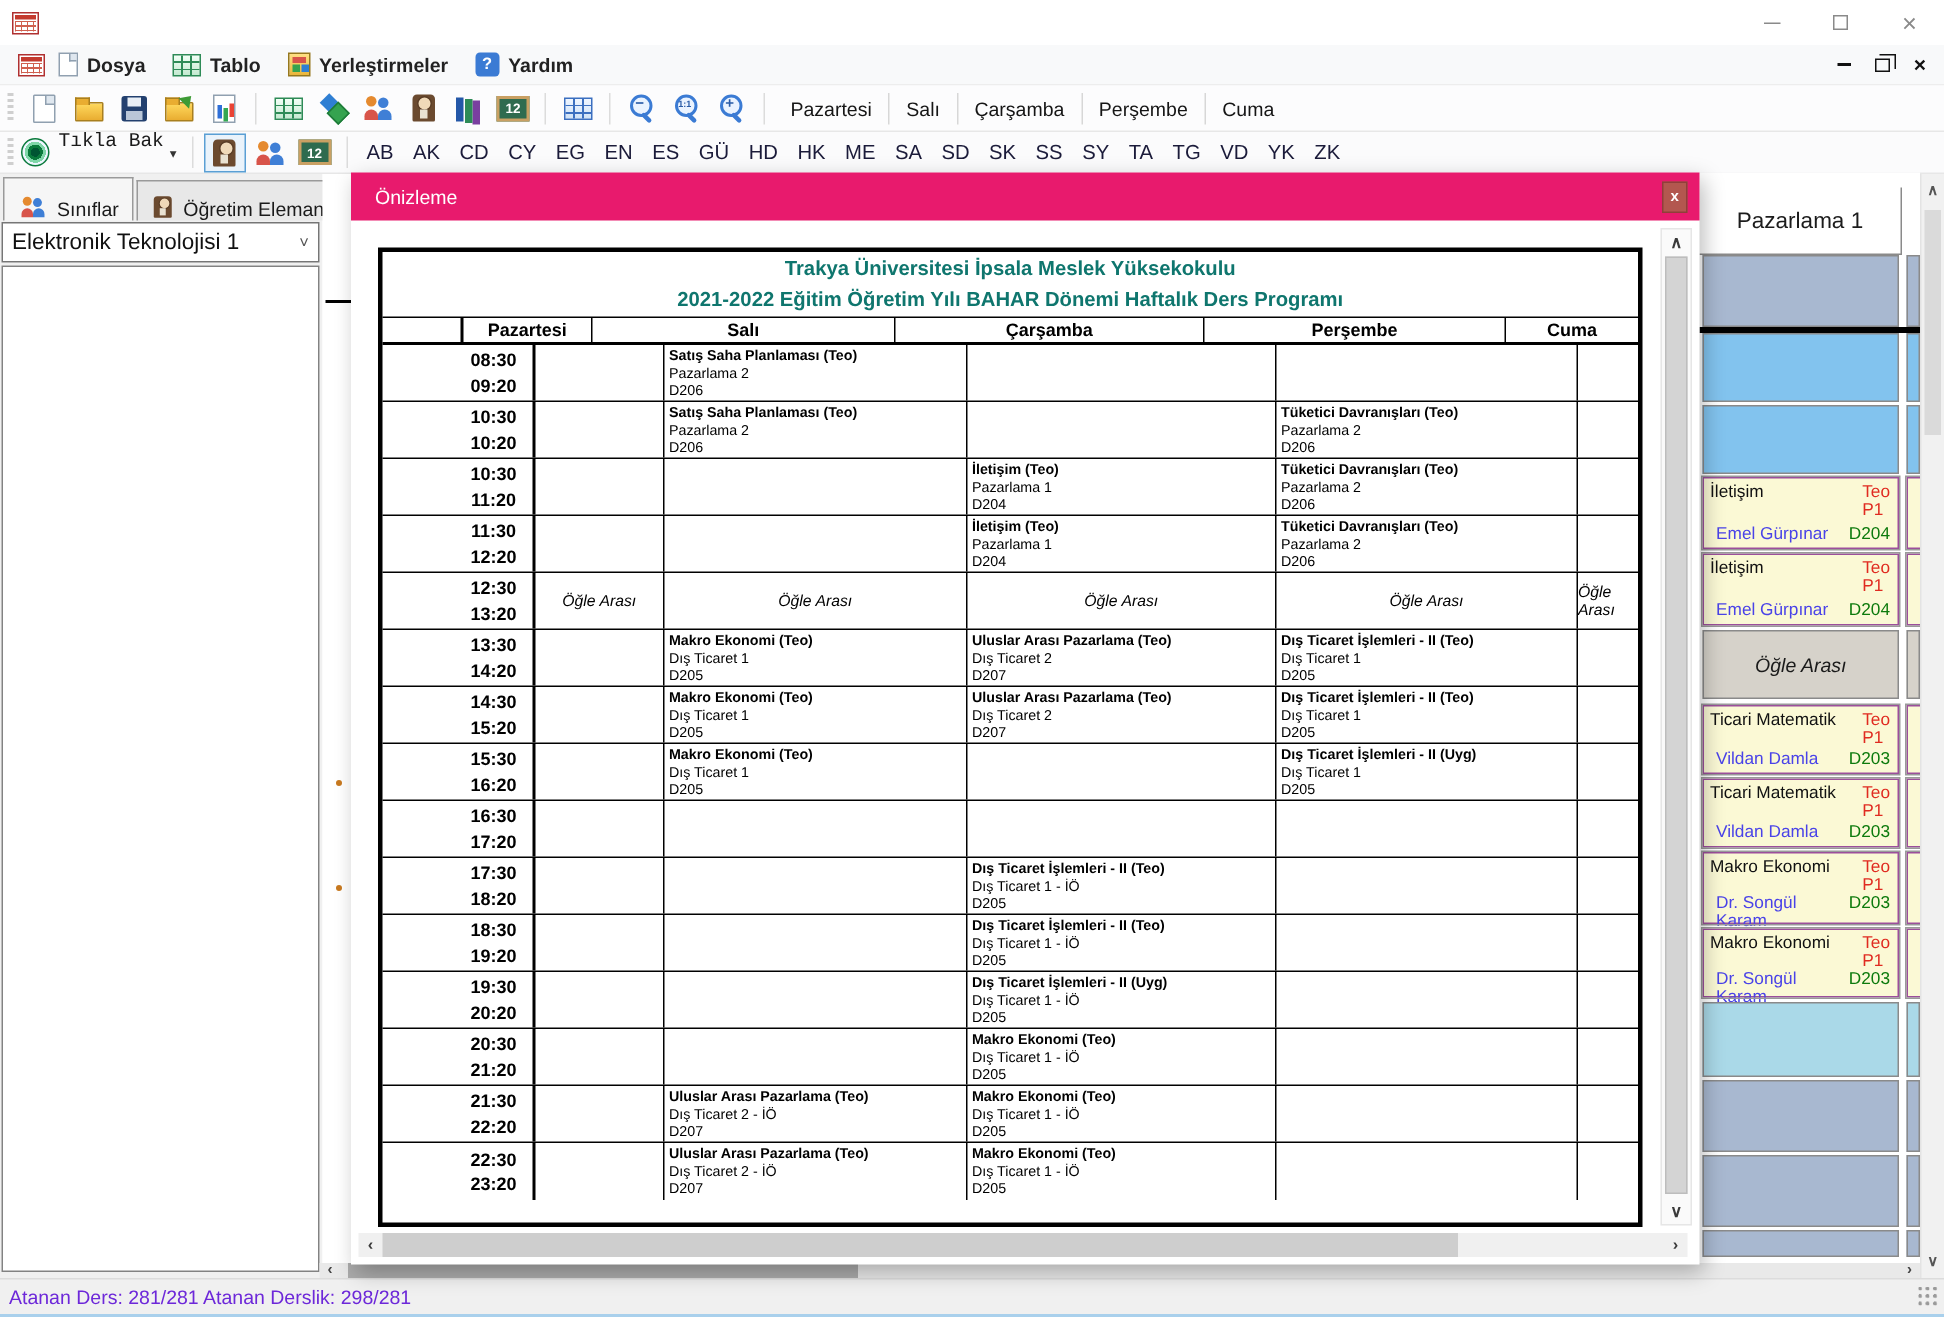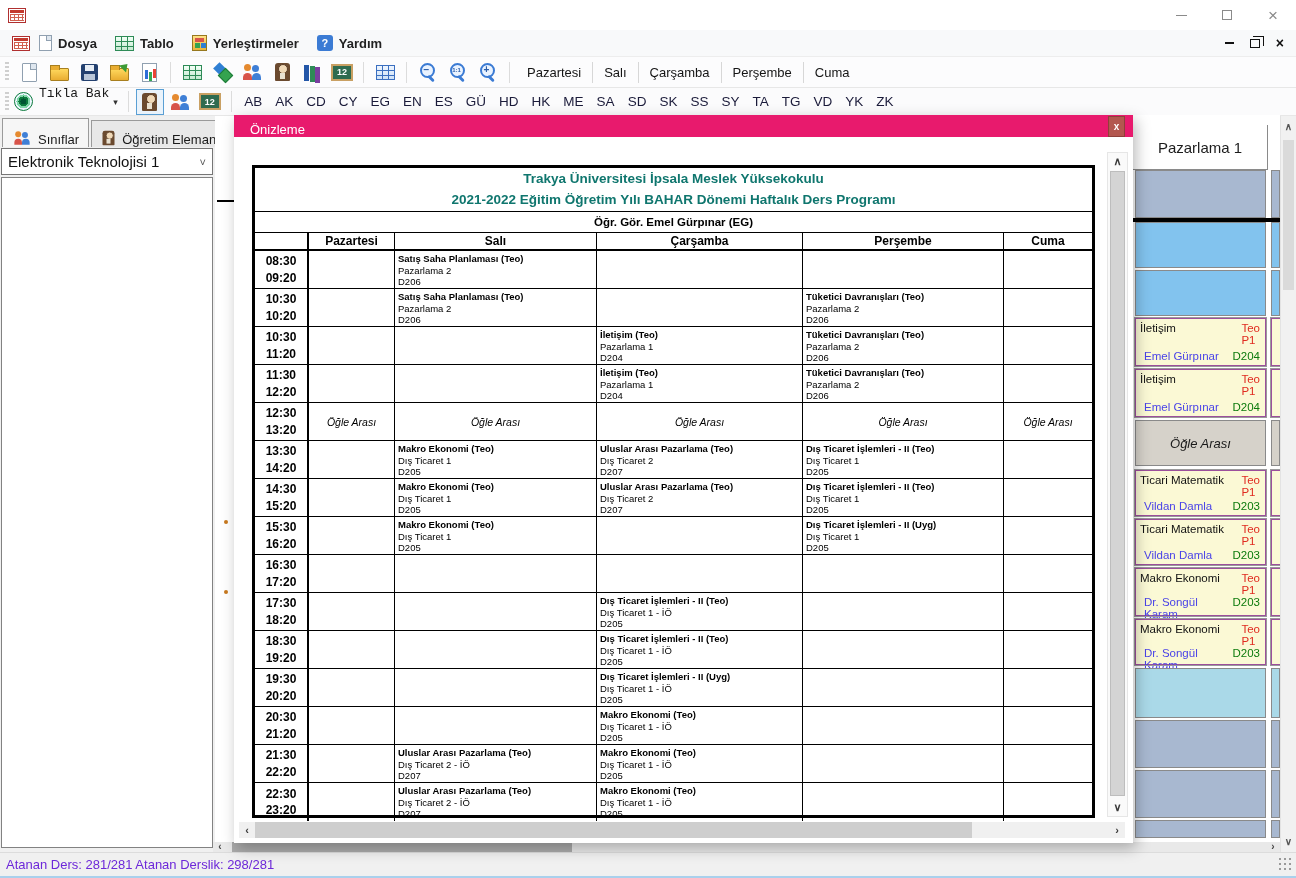--- a/index.html
+++ b/index.html
@@ -122,32 +122,32 @@
   .vs-up{top:5px;} .vs-down{bottom:5px;}
   .vs-thumb{position:absolute;left:2px;right:2px;top:24px;height:150px;background:#dadada;}
   .hscroll{position:absolute;left:213px;right:16px;bottom:26px;height:10px;background:#e9e9e9;display:flex;align-items:center;}
   .hs-arrow{width:14px;text-align:center;font-size:10px;font-weight:bold;color:#444;line-height:10px;}
   .hs-thumb{position:absolute;left:19px;width:340px;top:0;bottom:0;background:#ababab;}
   .statusbar{position:absolute;left:0;right:0;bottom:0;height:26px;background:#f0f0f0;border-top:1px solid #dcdcdc;border-bottom:2px solid #a9d0ec;display:flex;align-items:center;padding-left:6px;font-size:13px;color:#6d28d9;}
   .resize-grip{position:absolute;right:3px;bottom:4px;width:14px;height:14px;background:radial-gradient(circle at 2px 2px,#9a9a9a 1.2px,transparent 1.5px);background-size:5px 5px;background-position:bottom right;}
 
   
   .dialog{position:absolute;left:234px;top:115px;width:899px;height:728px;background:#fff;box-shadow:3px 5px 14px rgba(0,0,0,.28);}
-  .dialog-titlebar{height:22px;background:#e81a6d;display:flex;align-items:flex-end;padding:0 8px 0 16px;}
+  .dialog-titlebar{height:32px;background:#e81a6d;display:flex;align-items:center;padding:0 8px 0 16px;}
   .dialog-title{color:#fff;font-size:13px;}
   .dialog-close{margin-left:auto;width:17px;height:21px;background:#b3574f;border:1px solid #8f3f3a;color:#fff;font-size:10px;font-weight:bold;display:flex;align-items:center;justify-content:center;}
 
   .pt-wrap{position:absolute;left:18px;top:50px;width:843px;height:653px;border:3px solid #000;background:#fff;}
   .pt-title{height:44px;border-bottom:1px solid #000;display:flex;flex-direction:column;align-items:center;justify-content:center;font-weight:bold;font-size:13.5px;line-height:1.5;color:#0f766e;}
   .pt-subtitle{height:21px;border-bottom:1px solid #000;display:flex;align-items:center;justify-content:center;font-weight:bold;font-size:11.5px;color:#000;}
   .pt-header{display:grid;grid-template-columns:54px 86px 202px 206px 201px 1fr;height:18px;border-bottom:2px solid #000;font-weight:bold;font-size:12px;}
   .pt-header>div{border-right:1px solid #000;display:flex;align-items:center;justify-content:center;}
   .pt-header>div:first-child{border-right:2px solid #000;}
   .pt-header>div:last-child{border-right:none;}
-  .pt-row{display:grid;grid-template-columns:54px 86px 202px 206px 201px 1fr;height:38px;border-bottom:1px solid #000;}
+  .pt-row{display:grid;grid-template-columns:54px 86px 202px 206px 201px 1fr;height:38px;border-bottom:1px solid #000;padding-left:48px;}
   .pt-row:last-child{border-bottom:none;}
   .pt-time{border-right:2px solid #000;display:flex;flex-direction:column;align-items:center;justify-content:center;font-weight:bold;font-size:12px;line-height:1.35;}
   .pt-cell{border-right:1px solid #000;padding:2px 0 0 3px;overflow:hidden;}
   .pt-row>div:last-child{border-right:none;}
   .pt-course-name{font-weight:bold;font-size:9.5px;line-height:1.22;color:#000;}
   .pt-course-line{font-size:9.5px;line-height:1.22;color:#000;}
   .pt-lunch{display:flex;align-items:center;justify-content:center;font-style:italic;font-size:10.5px;padding:0;color:#000;}
 
   .dlg-hscroll{position:absolute;left:5px;right:8px;bottom:5px;height:16px;background:#f0f0f0;display:flex;align-items:center;}
   .dlg-hs-arrow{width:16px;text-align:center;font-weight:bold;font-size:11px;color:#3a3a3a;}
@@ -453,21 +453,20 @@
   <div class="dialog-titlebar">
     <span class="dialog-title">Önizleme</span>
     <div class="dialog-close">x</div>
   </div>
 
   <div class="pt-wrap">
     <div class="pt-title">
       <div>Trakya Üniversitesi İpsala Meslek Yüksekokulu</div>
       <div>2021-2022 Eğitim Öğretim Yılı BAHAR Dönemi Haftalık Ders Programı</div>
     </div>
-    <div class="pt-subtitle">Öğr. Gör. Emel Gürpınar (EG)</div>
     <div class="pt-header" id="pt-header">
         <div></div>
         <div>Pazartesi</div>
         <div>Salı</div>
         <div>Çarşamba</div>
         <div>Perşembe</div>
         <div>Cuma</div>
       </div>
     <div id="pt-body">
         <div class="pt-row">

